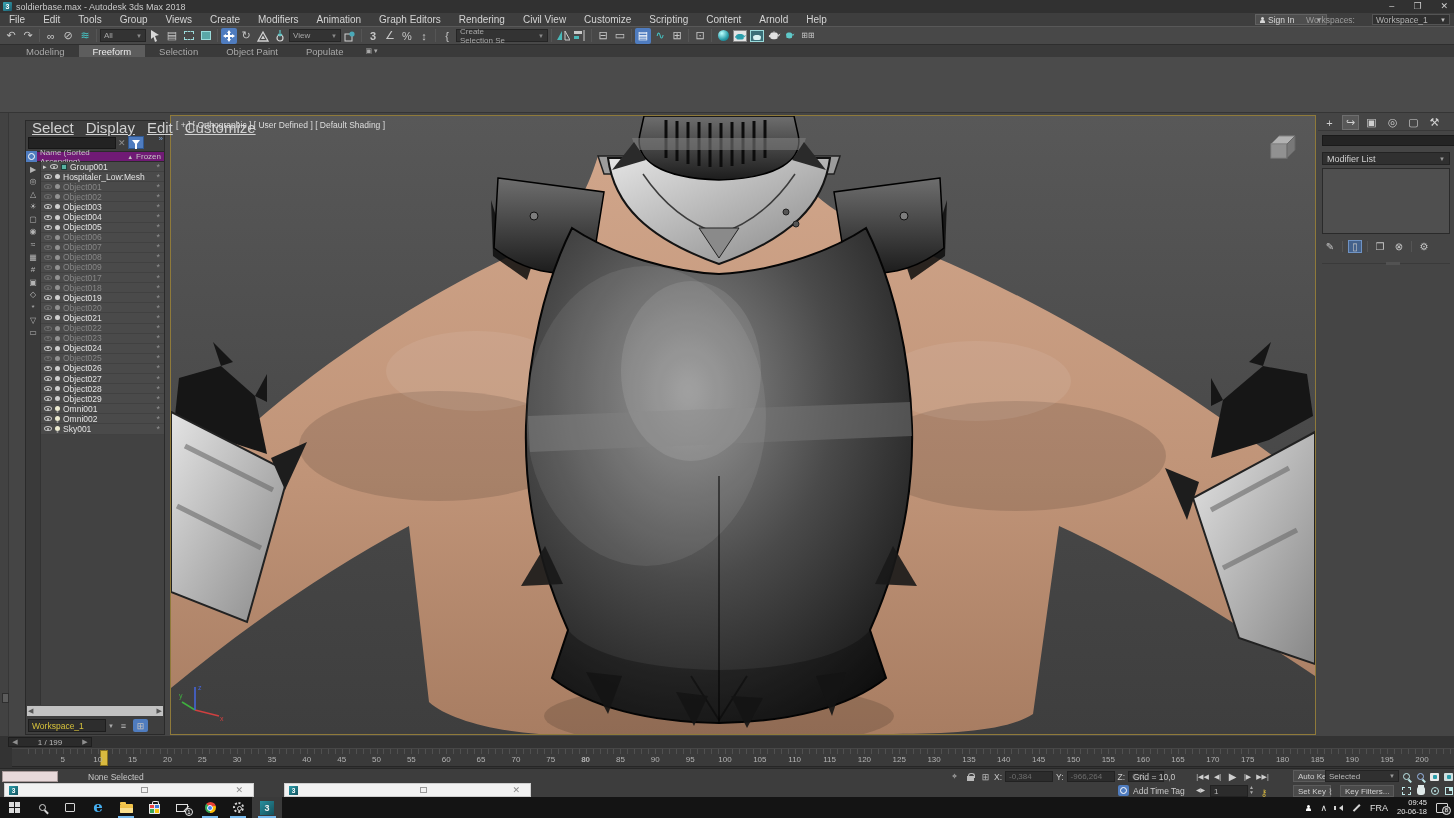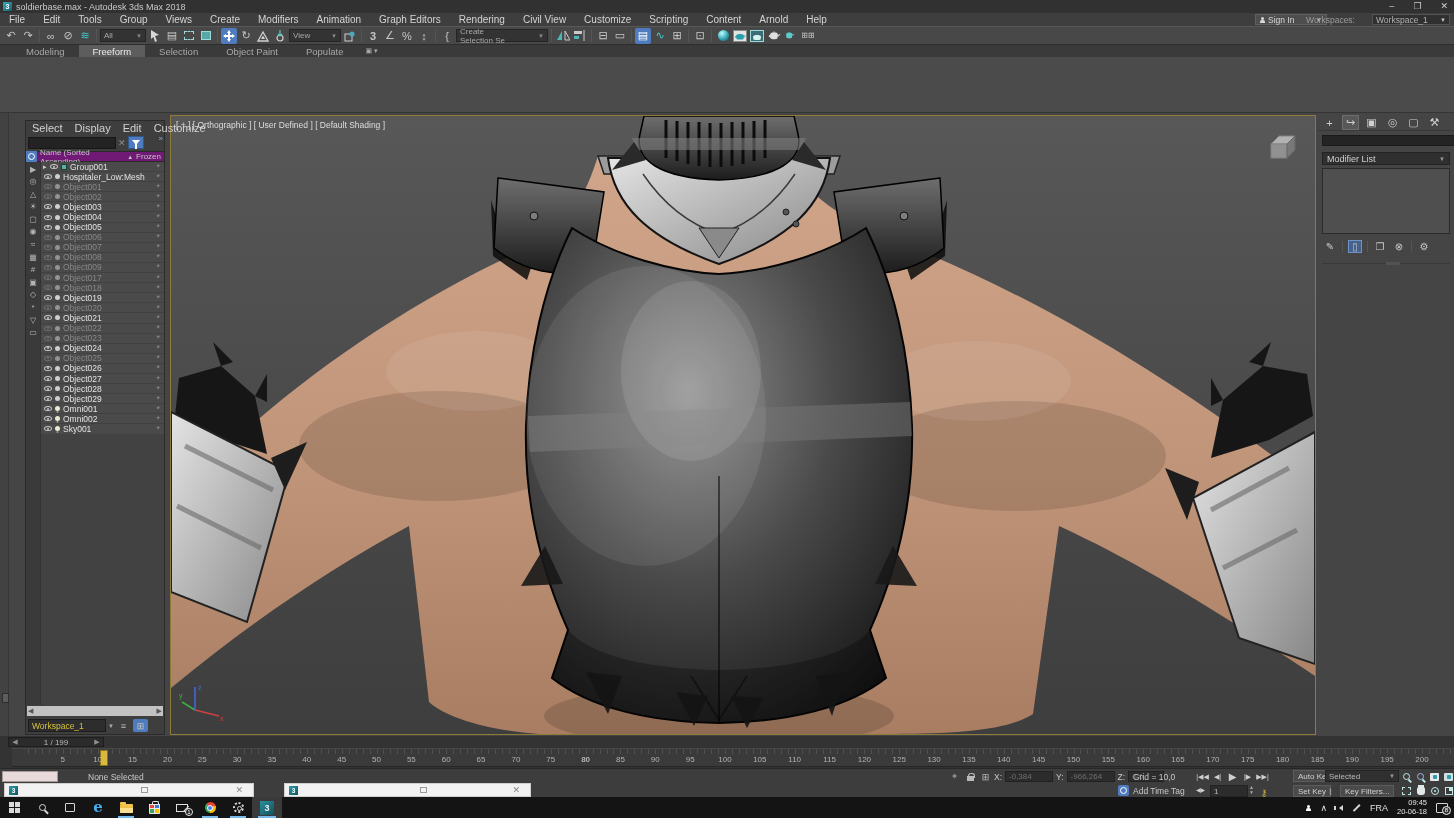--- a/index.html
+++ b/index.html
@@ -49,21 +49,21 @@
   .left-strip::after{content:'';position:absolute;left:2px;top:580px;width:5px;height:8px;background:#5c5c5c;border:1px solid #2e2e2e;}
   
   .vp{position:absolute;left:170px;top:2px;width:1146px;height:620px;border:1px solid #8f7a3a;background:#4a4a4a;overflow:hidden;}
   .vp-label{position:absolute;left:5px;top:4px;font-size:8.5px;color:#dedede;z-index:5;}
   .vp svg.model{position:absolute;left:0;top:0;}
   .viewcube{position:absolute;right:18px;top:18px;z-index:5;opacity:.85;}
   .axis-tripod{position:absolute;left:8px;bottom:12px;z-index:5;}
   
   .sx{position:absolute;left:25px;top:7px;width:140px;height:615px;background:#3e3e3e;border:1px solid #2a2a2a;display:flex;flex-direction:column;}
   .sx-menus{height:13px;display:flex;align-items:center;}
-  .sx-menus span{font-size:11px;color:#d2d2d2;padding:0 6px;}
+  .sx-menus span{font-size:15px;color:#d2d2d2;padding:0 6px;text-decoration:underline;}
   .sx-search{height:17px;display:flex;align-items:center;padding:1px 2px;gap:2px;position:relative;}
   .sx-search input{width:88px;height:12px;background:#232323;border:1px solid #171717;color:#ccc;font-size:9px;padding:0 2px;}
   .sx-clear{color:#8e8e8e;font-size:9px;}
   .sx-filter{width:16px;height:13px;background:#4f7cbf;border:1px solid #30578f;display:flex;align-items:center;justify-content:center;}
   .funnel{width:0;height:0;border-left:4px solid transparent;border-right:4px solid transparent;border-top:5px solid #fff;position:relative;}
   .funnel::after{content:'';position:absolute;left:-1px;top:-1px;width:2px;height:5px;background:#fff;}
   .sx-chev{position:absolute;right:1px;top:0;color:#7fa9dd;font-size:8px;}
   .sx-colhead{height:11px;background:#701a75;border-top:1px solid #2a2a2a;border-bottom:1px solid #2a2a2a;display:flex;align-items:center;font-size:8px;color:#c4c4c4;gap:3px;padding-right:3px;}
   .sx-radio{width:12px;height:11px;background:#4f7cbf;display:flex;align-items:center;justify-content:center;}
   .sx-radio::before{content:'';width:5px;height:5px;border-radius:50%;border:1.5px solid #fff;}
@@ -103,21 +103,21 @@
   .mod-dd i{font-style:normal;font-size:6px;color:#999;}
   .stack{margin:2px 4px;height:66px;background:#4f4f4f;border:1px solid #2a2a2a;}
   .stack-tools{display:flex;align-items:center;gap:5px;padding:4px 5px;}
   .stk{width:14px;height:13px;display:flex;align-items:center;justify-content:center;color:#c6c6c6;font-size:10px;}
   .stk.on{background:#44628c;border:1px solid #6f93c4;}
   .vsep{width:1px;height:11px;background:#333;border-right:1px solid #555;}
   .cp-div{margin:6px 4px 0;border-top:1px solid #3a3a3a;position:relative;}
   .cp-div::after{content:'';position:absolute;left:50%;top:-2px;width:14px;height:3px;background:#525252;}
   
   .timeline{position:absolute;left:0;top:736px;width:1454px;height:32px;background:#333;}
-  .tl-ind{position:absolute;left:8px;top:1px;width:96px;height:10px;background:#2b2b2b;border:1px solid #1e1e1e;display:flex;align-items:center;font-size:8px;color:#b9b9b9;}
+  .tl-ind{position:absolute;left:8px;top:1px;width:84px;height:10px;background:#2b2b2b;border:1px solid #1e1e1e;display:flex;align-items:center;font-size:8px;color:#b9b9b9;}
   .tl-ind .arr{width:12px;text-align:center;font-size:7px;color:#8f8f8f;}
   .tl-ind .cur{flex:1;text-align:center;}
   .tl-ruler{position:absolute;left:12px;right:0;top:12px;height:19px;background:#3a3a3a;border-top:1px solid #474747;border-bottom:1px solid #262626;
     background-image:repeating-linear-gradient(90deg,#505050 0 1px,transparent 1px 6.97px);background-size:100% 5px;background-repeat:no-repeat;background-position:16px 0;}
   .tl-num{position:absolute;top:6px;transform:translateX(-50%);font-size:8px;color:#b2b2b2;}
   .tl-slider{position:absolute;left:88px;top:1px;width:8px;height:16px;background:#d9ba3f;border:1px solid #8a7420;}
   .tl-curveico{position:absolute;left:22px;top:14px;color:#49b8b8;font-size:10px;}
   
   .statusbar{position:absolute;left:0;top:768px;width:1454px;height:29px;background:#3d3d3d;border-top:1px solid #272727;font-size:8.5px;color:#c9c9c9;}
   .mxs-box{position:absolute;left:2px;top:2px;width:56px;height:11px;background:#e8d9da;border:1px solid #a99a9a;}

